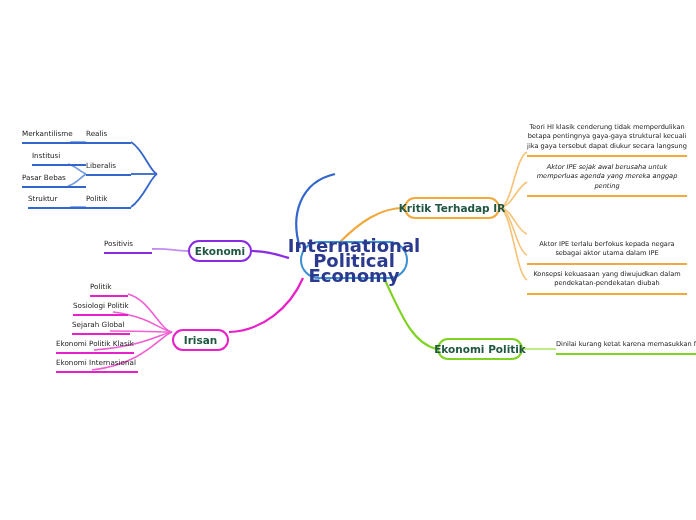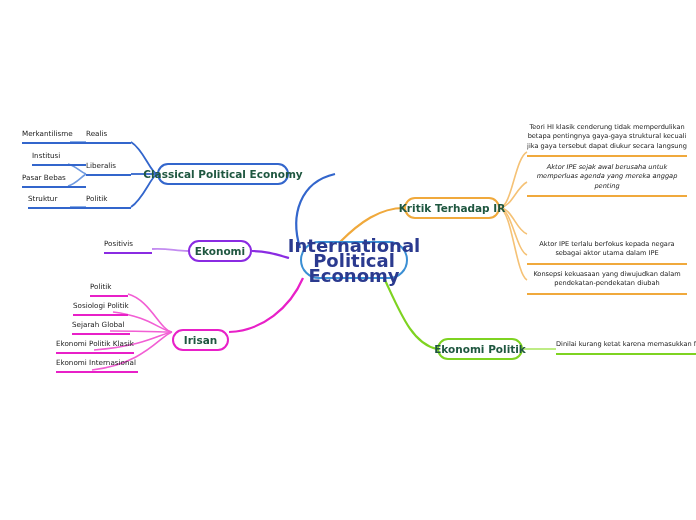--- a/index.html
+++ b/index.html
@@ -131,23 +131,20 @@
     <path d="M 523 349 C 536 349 542 349 556 349" fill="none" stroke="#a8e65c" stroke-width="1.6"></path>
   </svg>
 
   <div class="node node-center" style="left:300px; top:241px; width:108px; height:38px;">
     <span>
       <span>International</span><br>
       <span>Political Economy</span>
     </span>
   </div>
 
-  <div class="node node-main" style="left:157px; top:163px; width:132px; height:22px; border-color:#3366cc;">
-    <span>Classical Political Economy</span>
-  </div>
 
   <div class="leaf" style="left:86px; top:130px; width:45px; border-bottom-color:#3366cc;">
     <span>Realis</span>
   </div>
   <div class="leaf" style="left:22px; top:130px; width:64px; border-bottom-color:#3366cc;">
     <span>Merkantilisme</span>
   </div>
 
   <div class="leaf" style="left:86px; top:162px; width:45px; border-bottom-color:#3366cc;">
     <span>Liberalis</span>

